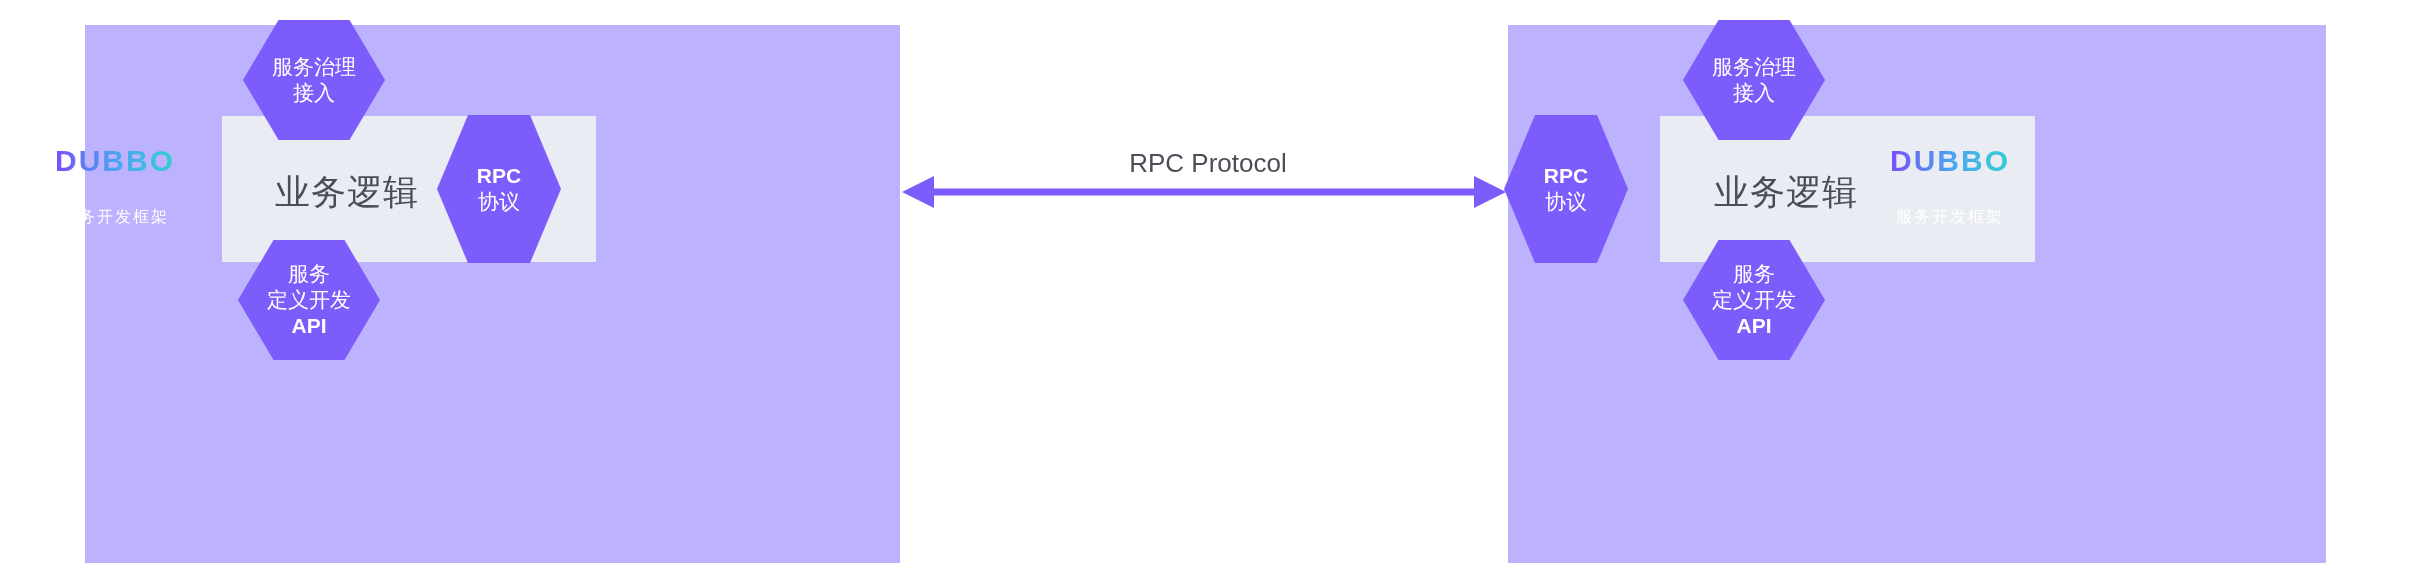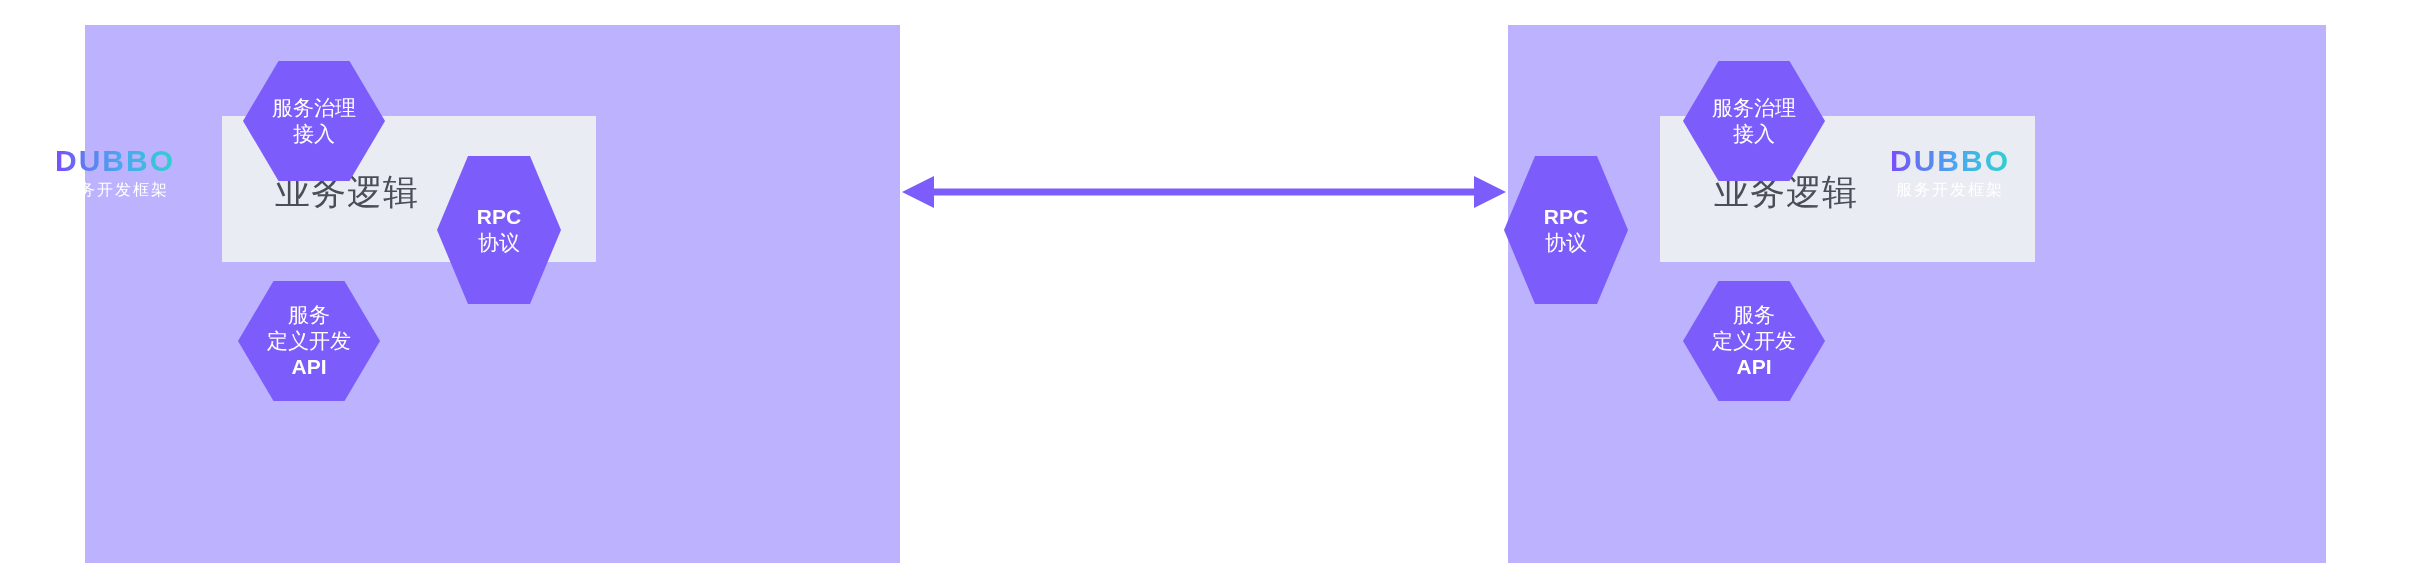--- a/index.html
+++ b/index.html
@@ -19,36 +19,36 @@
   #slab-right{left:1660px;width:375px;top:116px;height:146px;}
   .slab-label{position:absolute;font-size:35px;color:#4a4f57;
     white-space:nowrap;letter-spacing:1px;}
   #biz-left{left:275px;top:169px;}
   #biz-right{left:1714px;top:169px;}
 
   
   .hex{position:absolute;background:#7c5cfa;
        clip-path:polygon(25% 0%,75% 0%,100% 50%,75% 100%,25% 100%,0% 50%);
        display:flex;align-items:center;justify-content:center;
-       text-align:center;color:#ffffff;line-height:1.24;margin-top:41px;}
+       text-align:center;color:#ffffff;line-height:1.24;}
   .hex .t{font-size:21px;}
   .hex .t b{font-weight:bold;}
 
   
   #hex-gov-left   {left:243px;top:20px; width:142px;height:120px;}
   #hex-rpc-left   {left:437px;top:115px;width:124px;height:148px;}
   #hex-api-left   {left:238px;top:240px;width:142px;height:120px;}
   
   #hex-gov-right  {left:1683px;top:20px; width:142px;height:120px;}
   #hex-rpc-right  {left:1504px;top:115px;width:124px;height:148px;}
   #hex-api-right  {left:1683px;top:240px;width:142px;height:120px;}
 
   
   .logo{position:absolute;display:flex;flex-direction:column;
-        align-items:center;}
+        align-items:center;gap:27px;}
   #logo-left{left:55px;top:146px;}
   #logo-right{left:1890px;top:146px;}
   .logo-word{font-size:30px;font-weight:bold;letter-spacing:2px;
     line-height:1;
     background:linear-gradient(90deg,#7b4dff 0%,#5f7cf0 26%,#4aa8f0 55%,#2fd0d0 100%);
     -webkit-background-clip:text;background-clip:text;color:transparent;
     -webkit-text-fill-color:transparent;}
   .logo-sub{font-size:16px;color:#ffffff;letter-spacing:2px;margin-top:4px;
     font-family:Liberation Serif, serif;}
 
@@ -87,20 +87,21 @@
       <span>定义开发</span><br>
       <b>API</b>
     </span>
   </div>
 
   <div class="logo" id="logo-left">
     <span class="logo-word">DUBBO</span>
     <span class="logo-sub">服务开发框架</span>
   </div>
 
+  <div id="rpc-protocol-label">RPC Protocol</div>
 
   <svg id="rpc-arrow" viewBox="0 0 608 44">
     <line x1="30" y1="22" x2="578" y2="22" stroke="#7c5cfa" stroke-width="7"></line>
     <polygon points="2,22 34,6 34,38" fill="#7c5cfa"></polygon>
     <polygon points="606,22 574,6 574,38" fill="#7c5cfa"></polygon>
   </svg>
 
   <div class="panel" id="panel-right"></div>
 
   <div class="slab" id="slab-right"></div>

